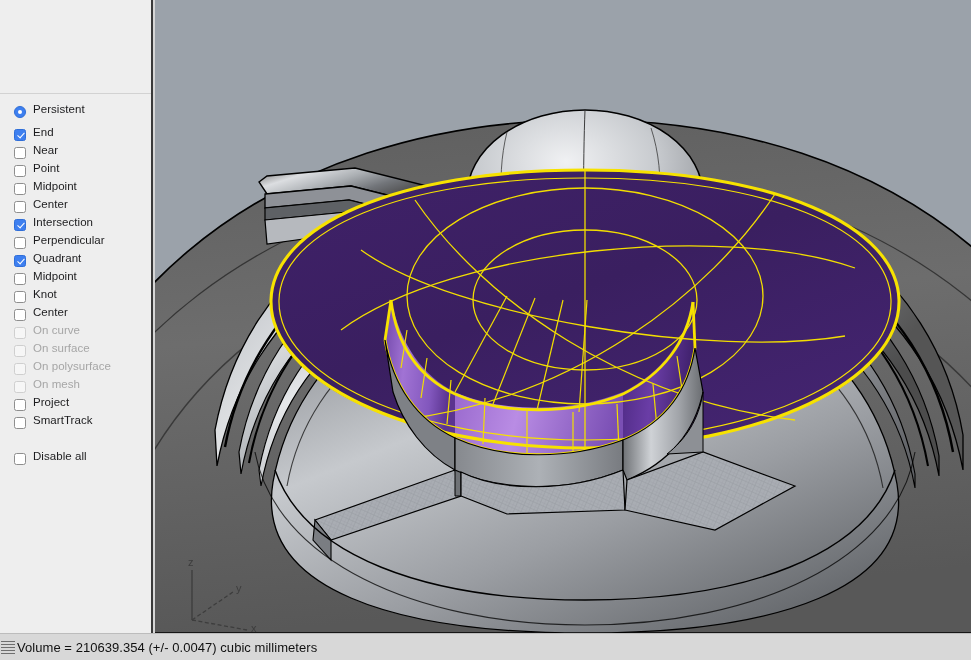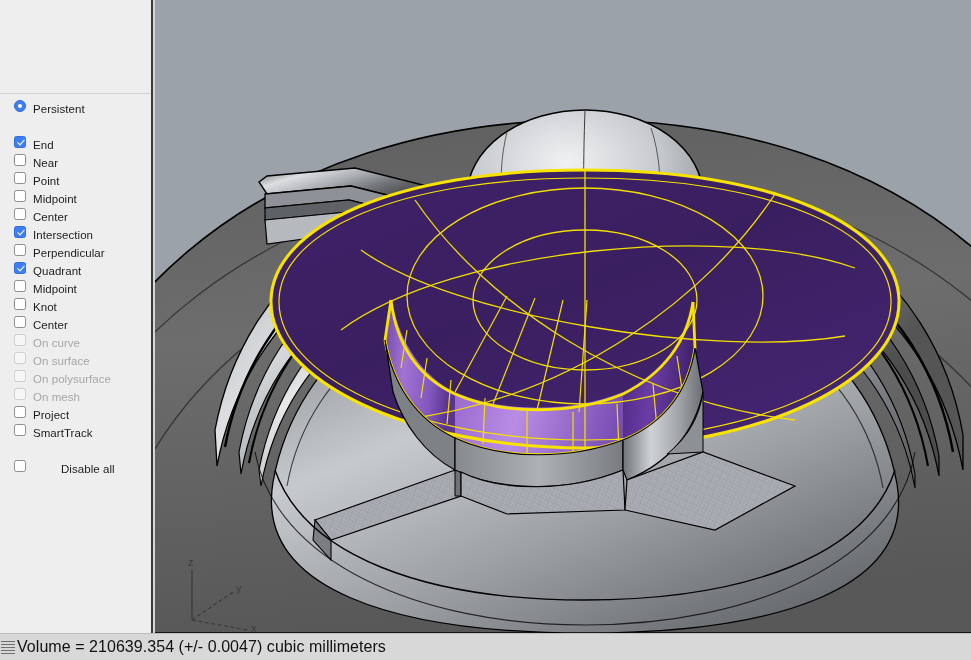--- a/index.html
+++ b/index.html
@@ -28,27 +28,27 @@
   }
   #osnap-panel-top {
     height: 93px;
     border-bottom: 1px solid #d2d2d2;
   }
   .opt-list {
     padding: 6px 0 0 0;
   }
   .opt-row {
     display: flex;
-    align-items: flex-start;
+    align-items: flex-end;
     height: 18px;
     padding-left: 14px;
     box-sizing: border-box;
   }
-  .opt-row.spacer-top { margin-top: 18px; }
-  .opt-row.spacer-big { margin-top: 18px; gap: 28px; }
+  .opt-row.spacer-top { margin-top: 5px; }
+  .opt-row.spacer-big { margin-top: 18px; }
 
   .opt-label {
     font-size: 11.5px;
     color: #1c1c1e;
     line-height: 18px;
     white-space: nowrap;
     letter-spacing: 0.05px;
   }
   .opt-row.disabled .opt-label { color: #a6a6a6; }
 
@@ -136,21 +136,21 @@
     flex-direction: column;
     justify-content: center;
     gap: 2px;
   }
   #status-handle i {
     display: block;
     height: 1px;
     background: #6f6f6f;
   }
   #status-text {
-    font-size: 16px;
+    font-size: 13px;
     color: #111111;
     white-space: nowrap;
     letter-spacing: 0.05px;
   }
 </style>
 </head>
 <body>
 
 <div id="app">
 

